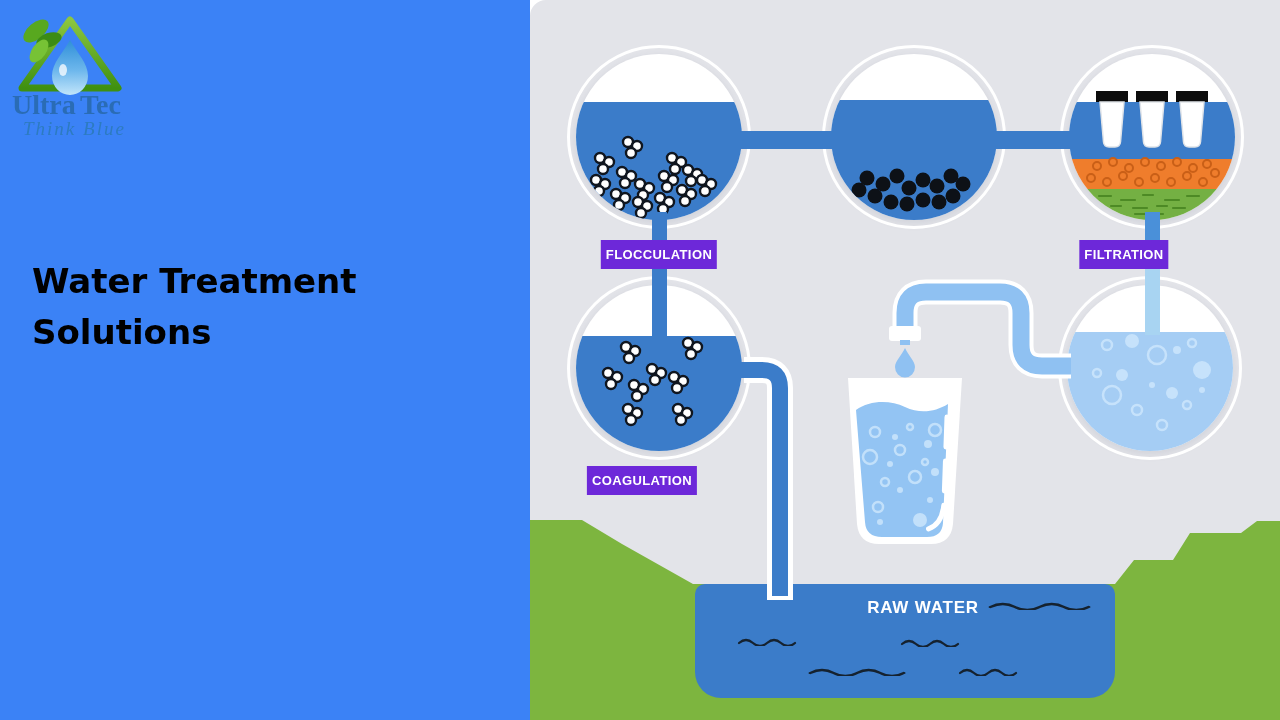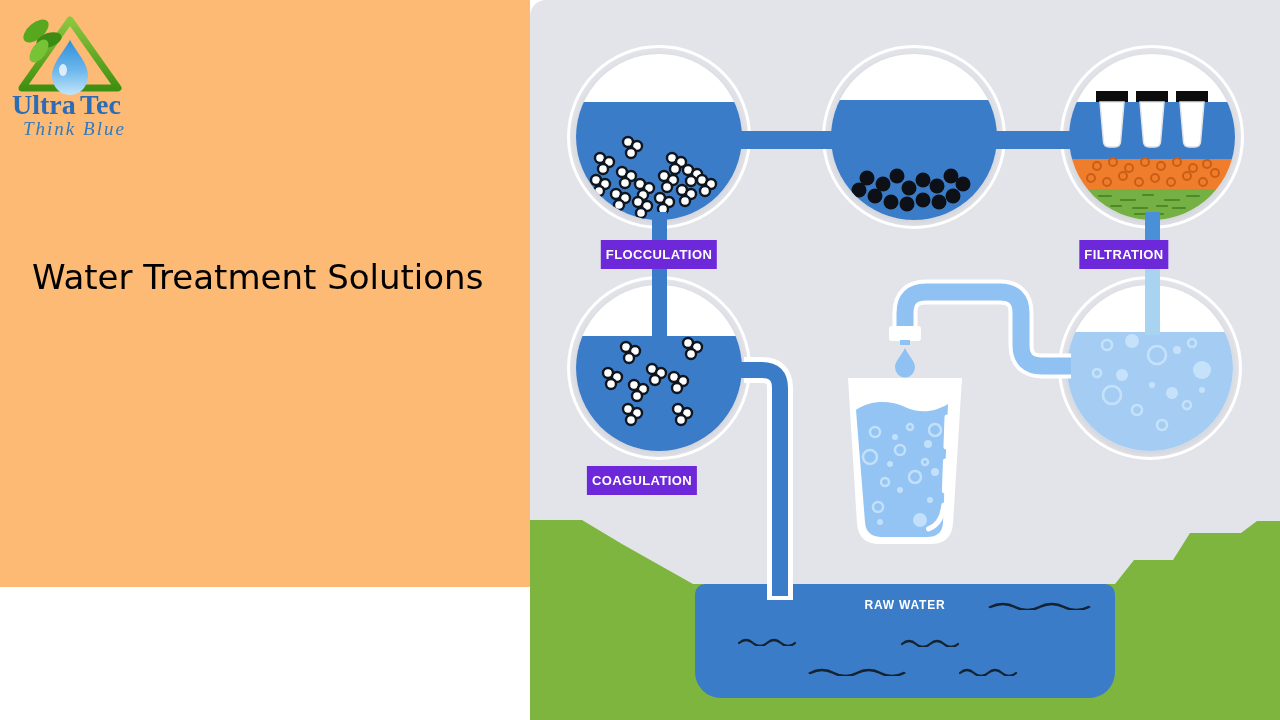--- a/index.html
+++ b/index.html
@@ -1,23 +1,23 @@
 <!DOCTYPE html>
 <html><head>
 <meta charset="utf-8">
 <style>
   html,body{margin:0;padding:0;background:#fff;}
   .stage{position:relative;width:1280px;height:720px;background:#ffffff;overflow:hidden;
          font-family:"Liberation Sans",sans-serif;}
 
   
-  .left-panel{position:absolute;left:0;top:0;width:530px;height:587px;background:#fdba74;}
+  .left-panel{position:absolute;left:0;top:0;width:530px;height:720px;background:#3b82f6;}
   .logo{position:absolute;left:6px;top:4px;}
   .title{position:absolute;left:32px;top:256px;width:488px;color:#000;
-         font-family:"DejaVu Sans",sans-serif;font-weight:400;font-size:34px;line-height:43px;}
+         font-family:"DejaVu Sans",sans-serif;font-weight:700;font-size:34px;line-height:51px;}
   .title .t2{padding-left:36px;}
 
   
   .diagram{position:absolute;left:530px;top:0;width:750px;height:720px;background:#e3e4e9;
            border-radius:16px 0 0 0;overflow:hidden;}
   .layer{position:absolute;inset:0;}
 
   
   .circle{position:absolute;width:166px;height:166px;z-index:10;}
   .circle .body{position:absolute;inset:0;background:#fff;border-radius:50%;overflow:hidden;
@@ -32,22 +32,22 @@
   .pipe.two-tone{background:linear-gradient(#4a90d9 0 26%,#a8d4f2 30% 100%);}
 
   
   .stage-label{position:absolute;z-index:30;transform:translateX(-50%);
                background:#6d28d9;color:#fff;font-size:13px;font-weight:700;
                letter-spacing:.4px;padding:7px 5px;white-space:nowrap;}
 
   
   .pool{position:absolute;left:165px;top:584px;width:420px;height:114px;background:#3b7cc9;
         border-radius:10px 10px 26px 26px;z-index:2;}
-  .raw-label{position:absolute;left:210px;top:14px;transform:translateX(-50%);
-             color:#fff;font-size:12px;font-weight:700;letter-spacing:.8px;white-space:nowrap;}
+  .raw-label{position:absolute;left:228px;top:14px;transform:translateX(-50%);
+             color:#fff;font-size:17px;font-weight:700;letter-spacing:.8px;white-space:nowrap;}
   .wave{position:absolute;}
 
   .svg-abs{position:absolute;left:0;top:0;z-index:22;}
   .glass-wrap{position:absolute;left:310px;top:372px;z-index:24;}
 </style>
 </head>
 <body>
 
 <div class="stage">
 

